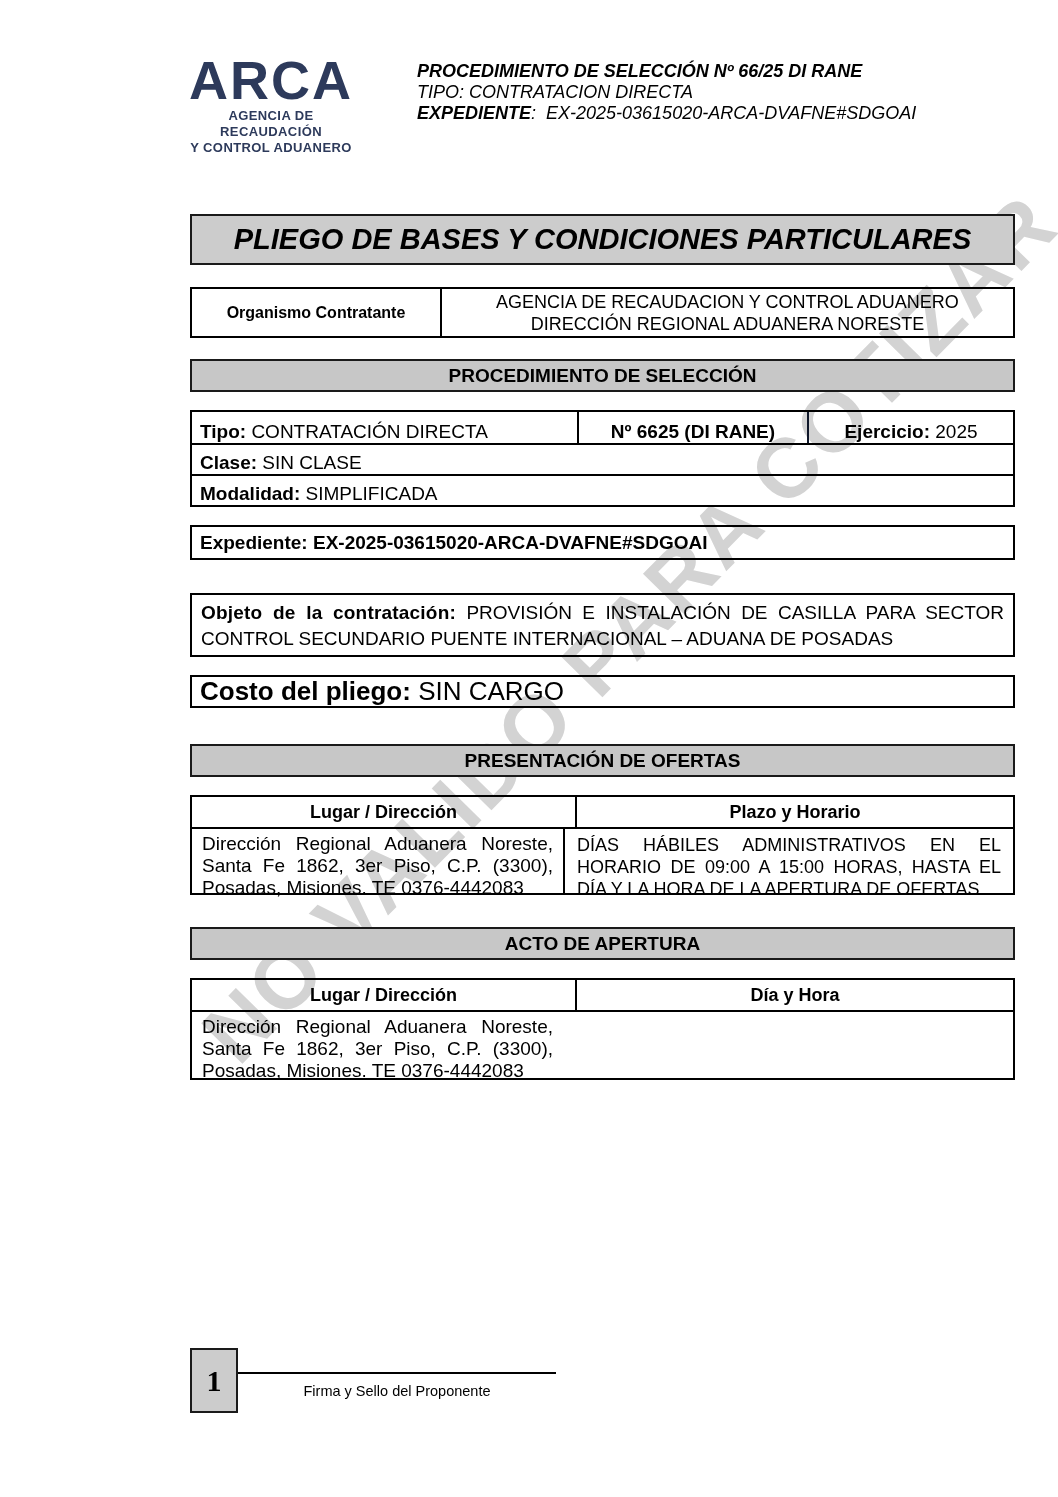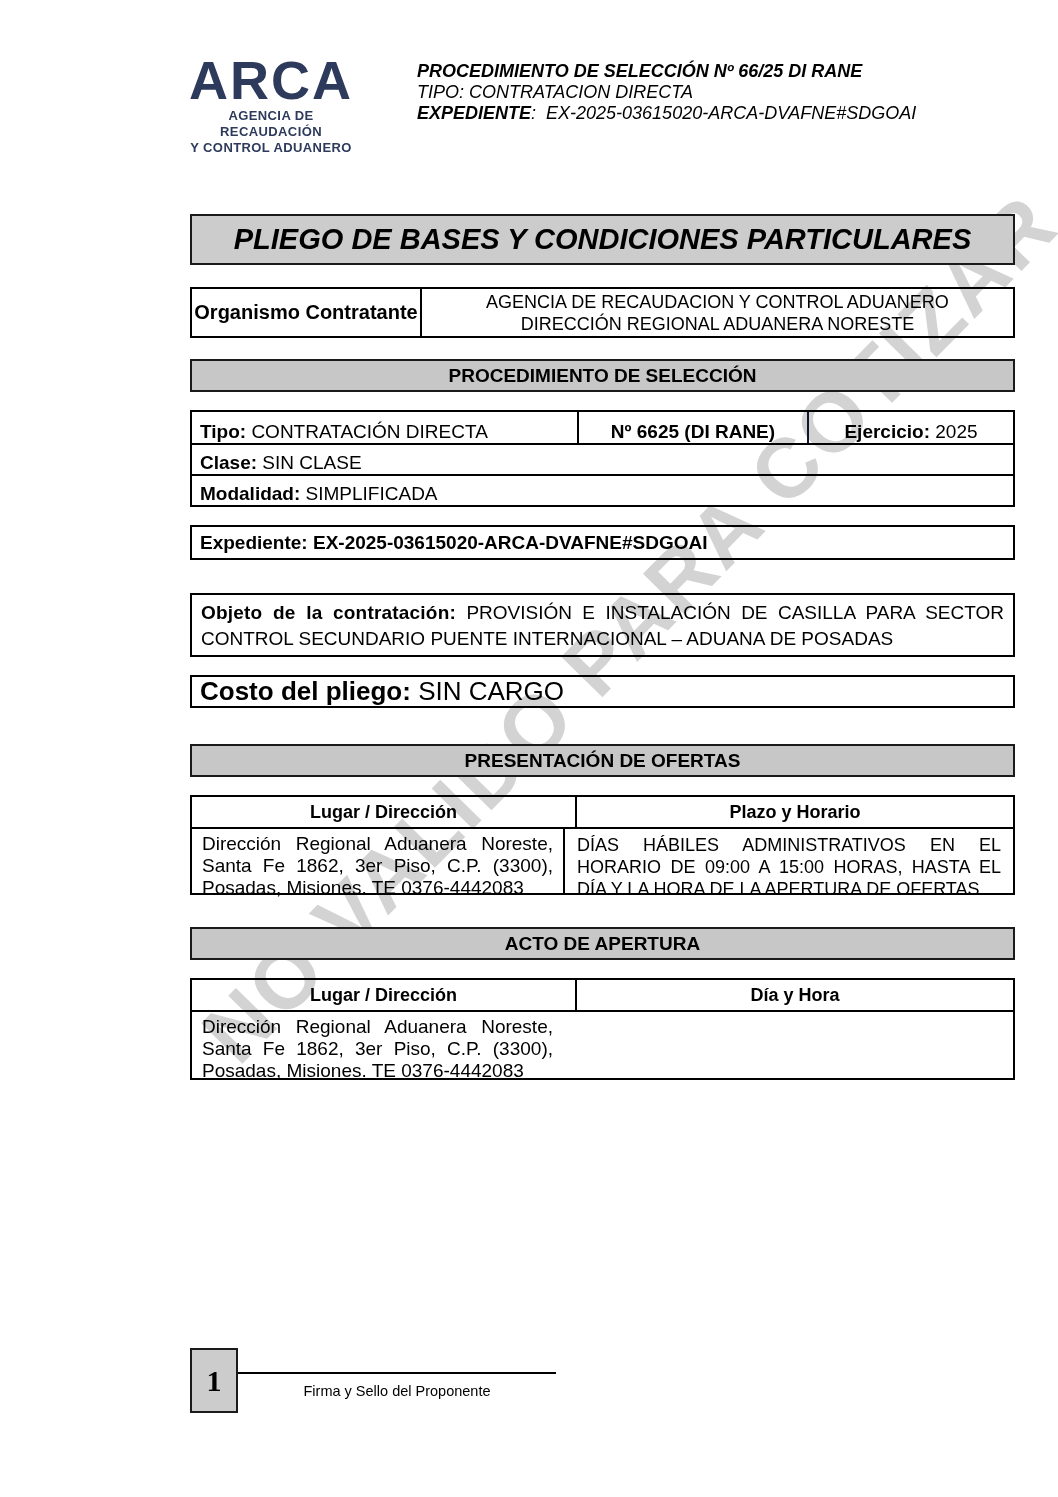--- a/index.html
+++ b/index.html
@@ -47,23 +47,23 @@
 
   .title-bar {
     top: 214px; height: 51px;
     background: #cccccc; border: 2px solid #1a1a1a;
     display: flex; align-items: center; justify-content: center;
     font-size: 29px; font-weight: bold; font-style: italic;
   }
 
   .org-table { top: 287px; height: 51px; display: flex; }
   .org-left {
-    width: 230px; border-right: 2px solid #000;
-    display: flex; align-items: center; justify-content: center;
-    font-weight: bold; font-size: 20px;
+    width: 250px; border-right: 2px solid #000;
+    display: flex; align-items: center; justify-content: center;
+    font-weight: bold; font-size: 16px;
   }
   .org-right {
     flex: 1; display: flex; flex-direction: column;
     align-items: center; justify-content: center;
     font-size: 18px; line-height: 22px; text-align: center;
   }
 
   .section-bar {
     height: 33px;
     background: #c7c7c7; border: 2px solid #1a1a1a;

